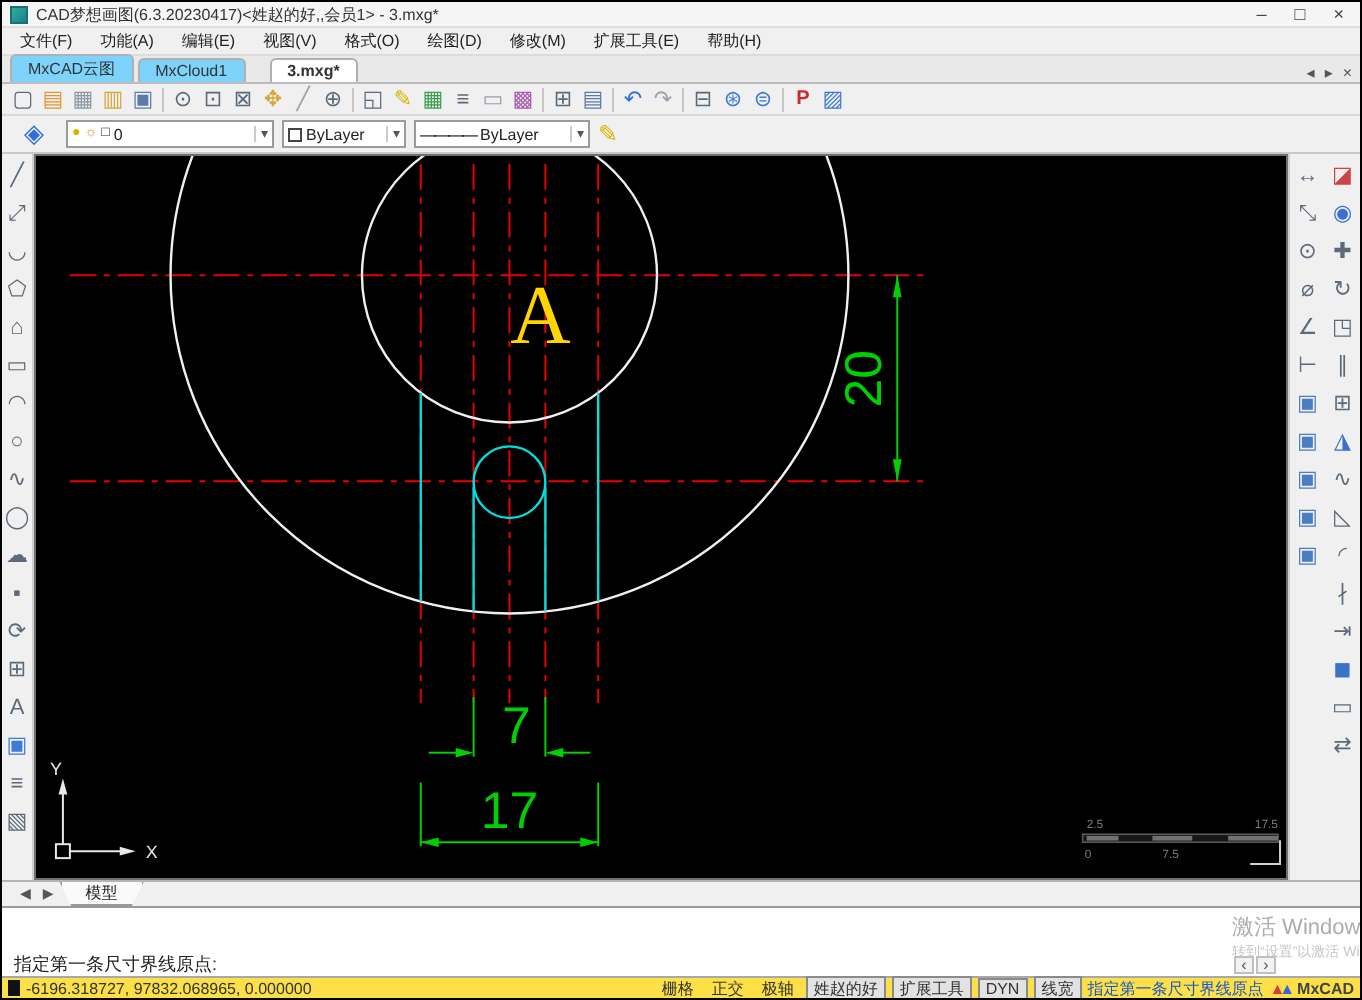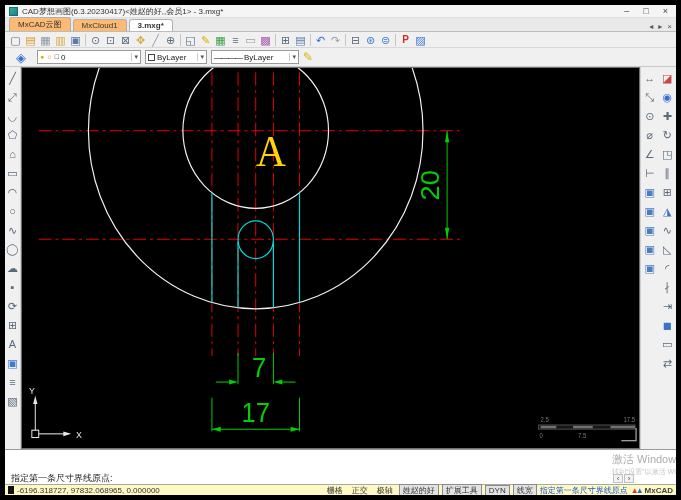--- a/index.html
+++ b/index.html
@@ -1,33 +1,33 @@
 <!DOCTYPE html>
 <html><head>
 <meta charset="utf-8">
 <style>
   * { box-sizing: border-box; margin: 0; padding: 0; }
   html,body { width:681px; height:500px; font-family:"Liberation Sans","DejaVu Sans",sans-serif; }
-  .window { width:681px; height:500px; border:5px solid #000000; background:#f0f0f0; position:relative; overflow:hidden; display:flex; flex-direction:column;justify-content:flex-end; }
+  .window { width:681px; height:500px; border:1px solid #000000; background:#f0f0f0; position:relative; overflow:hidden; display:flex; flex-direction:column;justify-content:flex-end; }
 
   
   .titlebar { height:13px; background:#f5f5f5; display:flex; align-items:center; padding:0 4px; border-bottom:1px solid #e0e0e0; flex:0 0 13px; }
   .app-icon { width:9px; height:9px; background:linear-gradient(135deg,#2fae9d,#1d7f8f); border:1px solid #187070; margin-right:4px; }
   .title { font-size:8px; color:#333; white-space:nowrap; flex:1; }
   .win-controls { display:flex; gap:14px; margin-right:4px; }
   .win-controls span { font-size:9px; color:#444; line-height:11px; cursor:default; }
 
   
   .menubar { height:14px; display:flex; align-items:center; background:#f0f0f0; border-bottom:1px solid #dcdcdc; padding-left:2px; flex:0 0 14px; }
   .menubar span { font-size:8px; color:#222; padding:0 7px; white-space:nowrap; }
 
   
   .tabstrip { height:14px; display:flex; align-items:flex-end; background:#e9e9e9; border-bottom:1px solid #bcbcbc; padding-left:4px; flex:0 0 14px; }
-  .dtab { font-size:8px; color:#333; padding:1px 8px; border:1px solid #b0b0b0; border-bottom:none; background:#fdba74; border-radius:3px 3px 0 0; margin-right:2px; white-space:nowrap; }
-  .dtab.active { background:#ffffff; font-weight:bold; }
+  .dtab { font-size:8px; color:#333; padding:1px 8px; border:1px solid #b0b0b0; border-bottom:none; background:#7dd3fc; border-radius:3px 3px 0 0; margin-right:2px; white-space:nowrap; }
+  .dtab.active { background:#ffffff; font-weight:bold;margin-left:10px; }
   .tab-ctrls { margin-left:auto; margin-right:4px; display:flex; gap:5px; align-items:center; }
   .tab-ctrls span { font-size:8px; color:#555; }
 
   
   .toolbar1 { height:16px; display:flex; align-items:center; background:#f0f0f0; border-bottom:1px solid #d8d8d8; padding-left:3px; flex:0 0 16px; }
   .ic { width:15px; height:14px; font-size:11px; line-height:14px; text-align:center; color:#5b6b7b; cursor:default; }
   .sep { width:1px; height:12px; background:#c6c6c6; margin:0 2px; }
   .c-orange{color:#e09a2f}.c-gold{color:#d4a93c}.c-steel{color:#8a97a5}.c-blue{color:#2f6fd6}
   .c-slate{color:#5b7ba8}.c-yellow{color:#d8b400}.c-green{color:#3f9d4f}.c-purple{color:#a85ab0}
   .c-gray{color:#98a1ab}.c-red{color:#cc2b2b;font-weight:bold;font-size:10px}.c-lblue{color:#3f7ad6}
@@ -63,21 +63,21 @@
   
   .command { height:35px; background:#fff; border-top:1px solid #9a9a9a; position:relative; font-size:9px; color:#222; flex:0 0 35px; }
   .cmd-history { padding:3px 6px 0 6px; line-height:10px; white-space:pre; }
   .watermark { position:absolute; top:2px; right:0; width:64px; overflow:hidden; text-align:left; pointer-events:none; }
   .watermark .w1 { font-size:11px; color:#adadad; white-space:nowrap; }
   .watermark .w2 { font-size:7px; color:#c6c6c6; white-space:nowrap; }
   .hscroll { position:absolute; right:42px; bottom:1px; display:flex; gap:1px; }
   .hscroll span { font-size:8px; line-height:8px; width:10px; height:9px; text-align:center; color:#555; border:1px solid #c0c0c0; background:#f2f2f2; }
 
   
-  .statusbar { height:11px; background:#fef9c3; border-top:1px solid #a8a8a8; display:flex; align-items:center; font-size:8px; color:#333; padding:0 3px; flex:0 0 11px; }
+  .statusbar { height:11px; background:#fde047; border-top:1px solid #a8a8a8; display:flex; align-items:center; font-size:8px; color:#333; padding:0 3px; flex:0 0 11px; }
   .status-marker { width:6px; height:8px; background:#111; margin-right:3px; }
   .coords { white-space:nowrap; }
   .status-right { margin-left:auto; display:flex; align-items:center; gap:3px; }
   .tgl { padding:0 3px; white-space:nowrap; }
   .tgl.pressed { border:1px solid #8a8a8a; background:#e2e2e2; }
   .fb-link { color:#1a56cc; white-space:nowrap; }
   .brand { display:flex; align-items:center; font-weight:bold; color:#444; }
   .brand .t1{color:#d63a3a; font-size:8px; margin-right:-3px;} .brand .t2{color:#3a66d6; font-size:8px; margin-right:1px;}
 </style>
 </head>
@@ -88,20 +88,31 @@
   <div class="titlebar">
     <span class="app-icon"></span>
     <span class="title">CAD梦想画图(6.3.20230417)&lt;姓赵的好,,会员1&gt; - 3.mxg*</span>
     <span class="win-controls">
       <span>–</span>
       <span>□</span>
       <span>×</span>
     </span>
   </div>
 
+  <div class="menubar">
+    <span>文件(F)</span>
+    <span>功能(A)</span>
+    <span>编辑(E)</span>
+    <span>视图(V)</span>
+    <span>格式(O)</span>
+    <span>绘图(D)</span>
+    <span>修改(M)</span>
+    <span>扩展工具(E)</span>
+    <span>帮助(H)</span>
+  </div>
 
   <div class="tabstrip">
     <span class="dtab">MxCAD云图</span>
     <span class="dtab">MxCloud1</span>
     <span class="dtab active">3.mxg*</span>
     <span class="tab-ctrls">
       <span>◂</span>
       <span>▸</span>
       <span>×</span>
     </span>
@@ -291,20 +302,25 @@
         <span class="ic">◜</span>
         <span class="ic">∤</span>
         <span class="ic">⇥</span>
         <span class="ic c-cube">◼</span>
         <span class="ic">▭</span>
         <span class="ic">⇄</span>
       </div>
     </div>
   </div>
 
+  <div class="model-strip">
+    <span class="nav">◀</span>
+    <span class="nav">▶</span>
+    <span class="model-tab">模型</span>
+  </div>
 
   <div class="command">
     <div class="cmd-history">
       <div>指定第一条尺寸界线原点:</div>
       
     </div>
 
     <div class="watermark">
       <div class="w1">激活 Windows</div>
       <div class="w2">转到“设置”以激活 Windows。</div>

